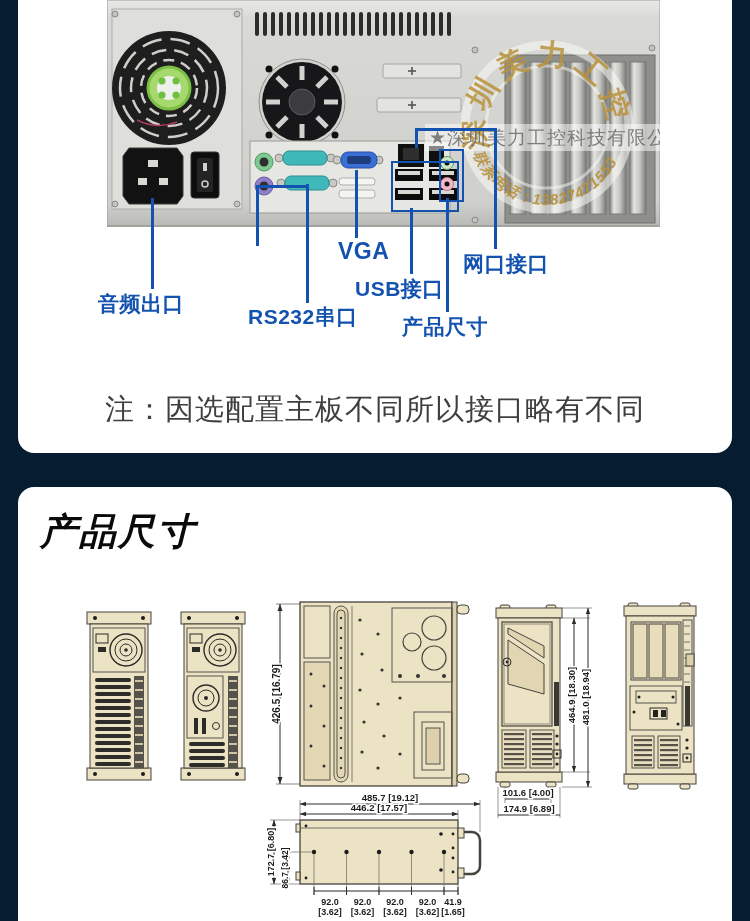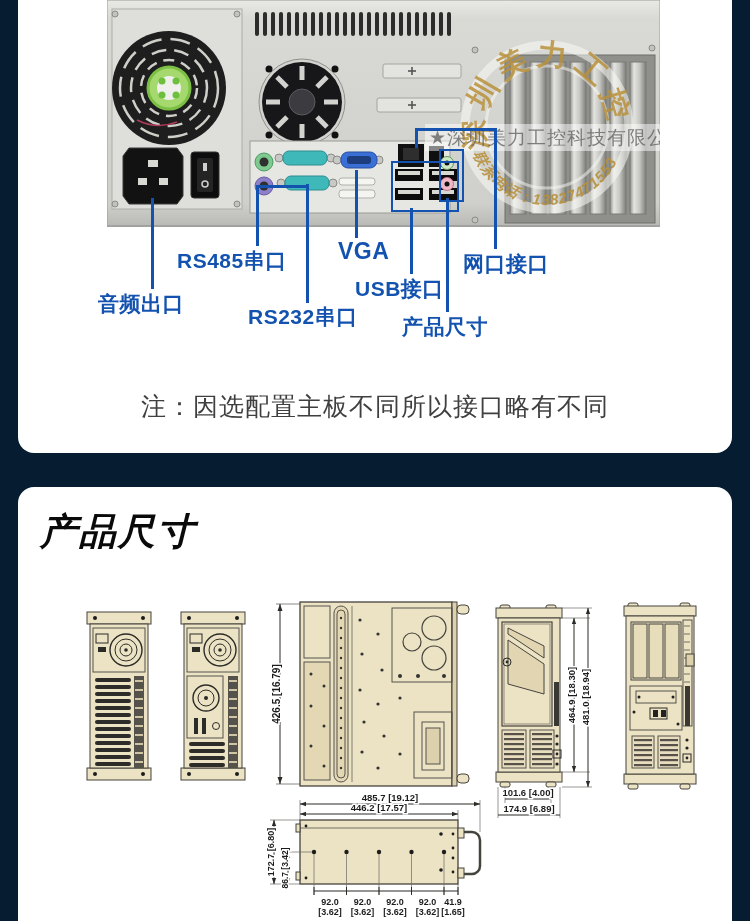--- a/index.html
+++ b/index.html
@@ -13,21 +13,21 @@
   .panel.p2{top:487px;height:480px;border-radius:16px 16px 0 0;}
   .abs{position:absolute;}
   .callout-label{
     position:absolute;color:#1353af;font-weight:700;font-size:21px;
     white-space:nowrap;letter-spacing:0.5px;
   }
   .blue-line{position:absolute;background:#1353af;}
   .blue-box{position:absolute;border:2px solid #1353af;background:transparent;}
   .note-text{
     position:absolute;left:0;right:0;top:390px;text-align:center;
-    color:#3f3f3f;font-size:25px;letter-spacing:1px;font-weight:500;
+    color:#3f3f3f;font-size:29px;letter-spacing:1px;font-weight:500;
   }
   .section-title{
     position:absolute;left:22px;top:20px;color:#0a0a0a;
     font-size:37px;font-weight:800;font-style:italic;letter-spacing:2px;
   }
   svg text{font-family:"Liberation Sans","DejaVu Sans",sans-serif;}
   .dimtxt{fill:#1c1c1c;paint-order:stroke;stroke:#ffffff;stroke-width:3px;font-weight:600;}
 </style>
 </head>
 <body>
@@ -232,21 +232,20 @@
   <div class="blue-line" style="left:238px;top:185px;width:52px;height:2.5px;"></div>
   <div class="blue-line" style="left:238px;top:185px;width:2.5px;height:61px;"></div>
   <div class="blue-line" style="left:288px;top:184px;width:2.5px;height:119px;"></div>
   <div class="blue-line" style="left:337px;top:170px;width:2.5px;height:68px;"></div>
   <div class="blue-line" style="left:392px;top:208px;width:2.5px;height:66px;"></div>
   <div class="blue-line" style="left:428px;top:198px;width:2.5px;height:114px;"></div>
   <div class="blue-line" style="left:397px;top:128px;width:2.5px;height:20px;"></div>
   <div class="blue-line" style="left:397px;top:128px;width:81px;height:2.5px;"></div>
   <div class="blue-line" style="left:476px;top:128px;width:2.5px;height:121px;"></div>
 
-  <div class="callout-label" style="left:159px;top:247px;">RS485串口</div>
   <div class="callout-label" style="left:80px;top:290px;">音频出口</div>
   <div class="callout-label" style="left:230px;top:303px;text-align:right;">RS232串口</div>
   <div class="callout-label" style="left:320px;top:238px;font-size:23px;">VGA</div>
   <div class="callout-label" style="left:337px;top:275px;">USB接口</div>
   <div class="callout-label" style="left:384px;top:313px;">产品尺寸</div>
   <div class="callout-label" style="left:445px;top:250px;">网口接口</div>
 
   <div class="note-text">注：因选配置主板不同所以接口略有不同</div>
 </div>
 

